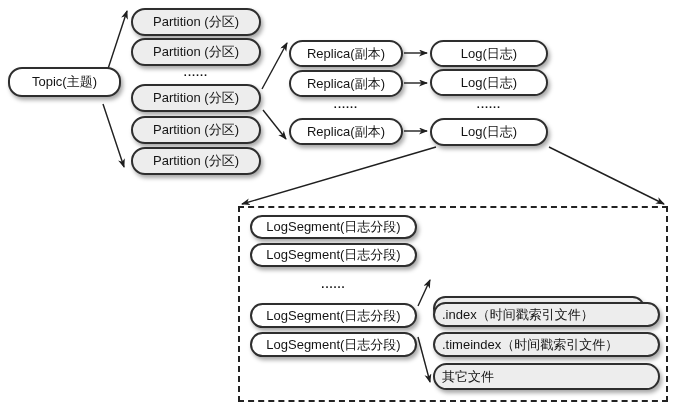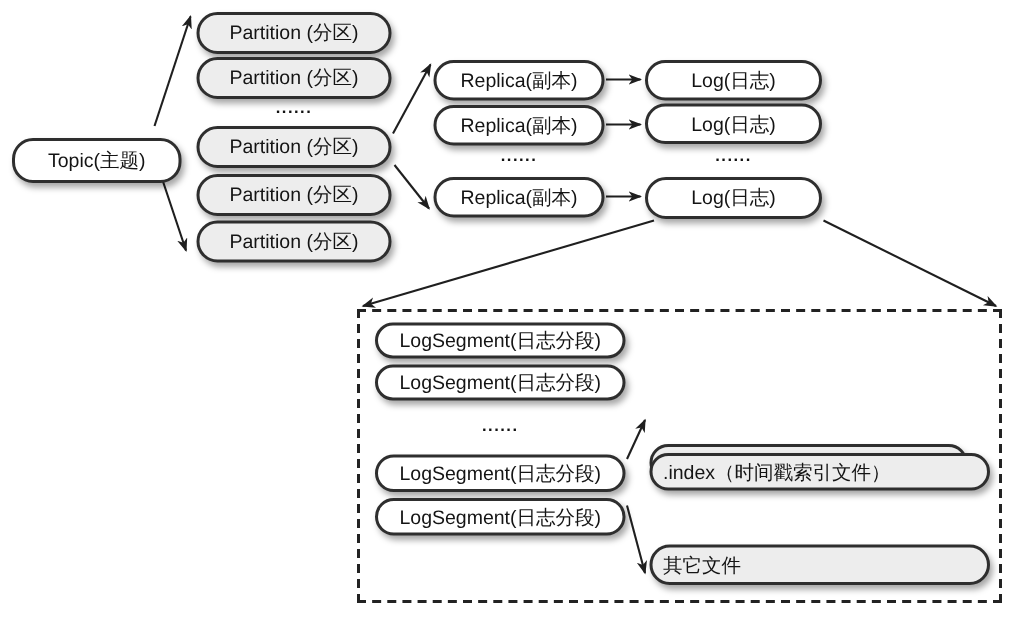--- a/index.html
+++ b/index.html
@@ -54,21 +54,21 @@
       <line x1="404" y1="53" x2="427" y2="53" marker-end="url(#ah)"></line>
       <line x1="404" y1="83" x2="427" y2="83" marker-end="url(#ah)"></line>
       <line x1="404" y1="131" x2="427" y2="131" marker-end="url(#ah)"></line>
       <line x1="436" y1="147" x2="242" y2="204" marker-end="url(#ah)"></line>
       <line x1="549" y1="147" x2="664" y2="204" marker-end="url(#ah)"></line>
       <line x1="418" y1="306" x2="430" y2="280" marker-end="url(#ah)"></line>
       <line x1="418" y1="337" x2="430" y2="382" marker-end="url(#ah)"></line>
     </g>
   </svg>
 
-  <div class="box" style="left:8px; top:92px; width:113px; height:30px;">Topic(主题)</div>
+  <div class="box" style="left:8px; top:67px; width:113px; height:30px;">Topic(主题)</div>
 
   <div class="box gray" style="left:131px; top:8px;   width:130px; height:28px;">Partition (分区)</div>
   <div class="box gray" style="left:131px; top:38px;  width:130px; height:28px;">Partition (分区)</div>
   <div class="ellipsis" style="left:131px; top:66px; width:130px;">......</div>
   <div class="box gray" style="left:131px; top:84px;  width:130px; height:28px;">Partition (分区)</div>
   <div class="box gray" style="left:131px; top:116px; width:130px; height:28px;">Partition (分区)</div>
   <div class="box gray" style="left:131px; top:147px; width:130px; height:28px;">Partition (分区)</div>
 
   <div class="box" style="left:289px; top:40px;  width:114px; height:27px;">Replica(副本)</div>
   <div class="box" style="left:289px; top:70px;  width:114px; height:27px;">Replica(副本)</div>
@@ -83,15 +83,16 @@
   <div class="dashed-box" style="left:238px; top:206px; width:430px; height:196px;"></div>
 
   <div class="box" style="left:250px; top:215px; width:167px; height:24px;">LogSegment(日志分段)</div>
   <div class="box" style="left:250px; top:243px; width:167px; height:24px;">LogSegment(日志分段)</div>
   <div class="ellipsis" style="left:250px; top:278px; width:167px;">......</div>
   <div class="box" style="left:250px; top:303px; width:167px; height:25px;">LogSegment(日志分段)</div>
   <div class="box" style="left:250px; top:332px; width:167px; height:25px;">LogSegment(日志分段)</div>
 
   <div class="box gray file-box" style="left:433px; top:272px; width:212px; height:25px;margin-top:24px;">.log（日志文件）</div>
   <div class="box gray file-box" style="left:433px; top:302px; width:227px; height:25px;">.index（时间戳索引文件）</div>
+  <div class="box gray file-box" style="left:433px; top:332px; width:227px; height:25px;">.timeindex（时间戳索引文件）</div>
   <div class="box gray file-box" style="left:433px; top:363px; width:227px; height:27px;">其它文件</div>
 
 </div>
 
 </body></html>

